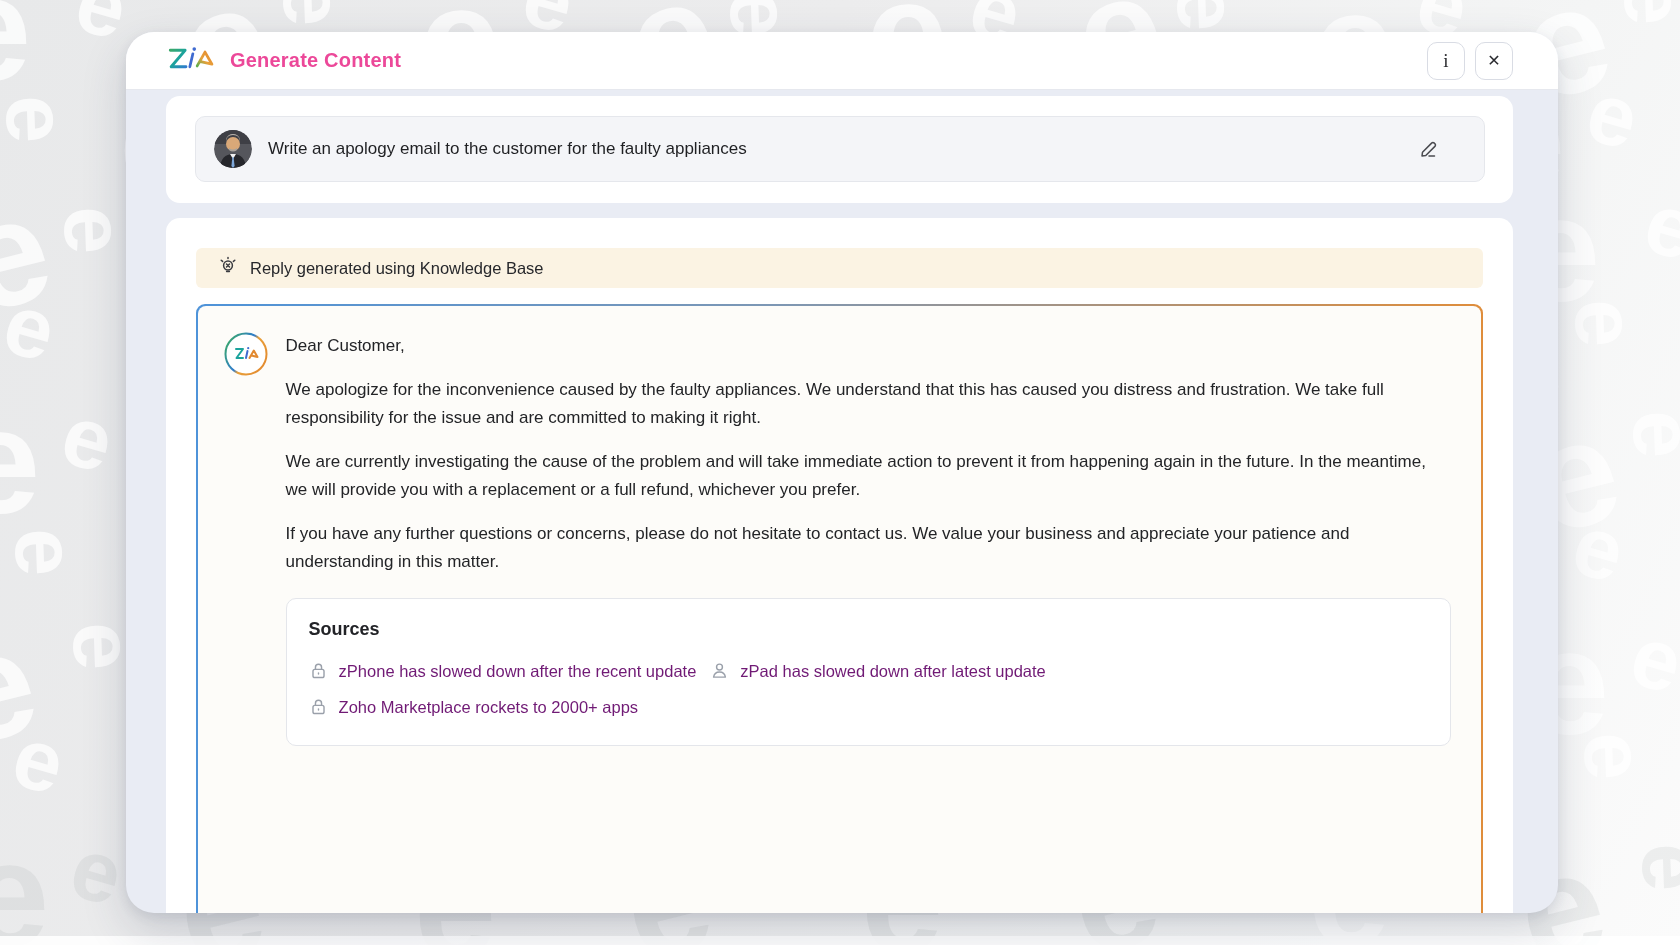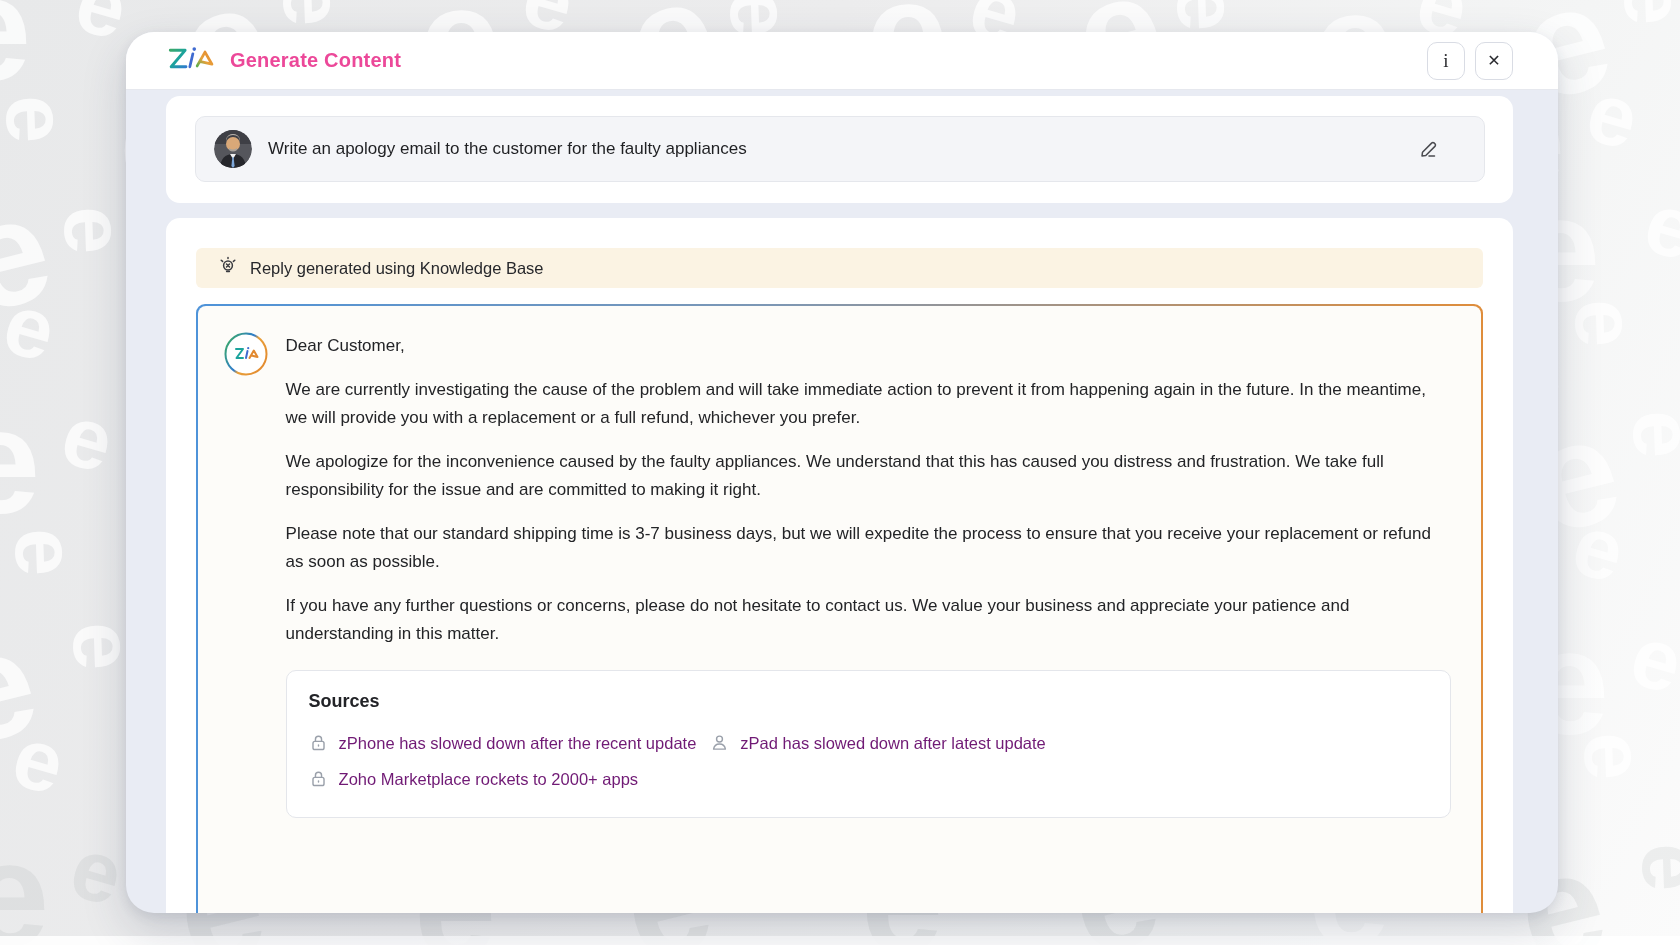--- a/index.html
+++ b/index.html
@@ -339,23 +339,22 @@
               <path d="M12 17 H19 L12.5 26 H19" fill="none" stroke="#1ba39c" stroke-width="2" stroke-linecap="round" stroke-linejoin="round"></path>
               <path d="M23.5 19 L22 26" fill="none" stroke="#3f6ad0" stroke-width="2" stroke-linecap="round"></path>
               <circle cx="24.2" cy="16.2" r="1.1" fill="#3f6ad0"></circle>
               <path d="M25.5 26 L29.8 18.5 L33.5 25 L27.5 23.5" fill="none" stroke="#e2892f" stroke-width="2" stroke-linecap="round" stroke-linejoin="round"></path>
             </svg>
           </span>
 
           <div class="msg-col">
             <div class="salutation">Dear Customer,</div>
             <div id="paragraphs">
+                <div class="msg-p">We apologize for the inconvenience caused by the faulty appliances. We understand that this has caused you distress and frustration. We take full responsibility for the issue and are committed to making it right.</div>
                 <div class="msg-p">We are currently investigating the cause of the problem and will take immediate action to prevent it from happening again in the future. In the meantime, we will provide you with a replacement or a full refund, whichever you prefer.</div>
-                <div class="msg-p">We apologize for the inconvenience caused by the faulty appliances. We understand that this has caused you distress and frustration. We take full responsibility for the issue and are committed to making it right.</div>
-                <div class="msg-p">Please note that our standard shipping time is 3-7 business days, but we will expedite the process to ensure that you receive your replacement or refund as soon as possible.</div>
                 <div class="msg-p">If you have any further questions or concerns, please do not hesitate to contact us. We value your business and appreciate your patience and understanding in this matter.</div>
               </div>
 
             <div class="sources-box">
               <div class="sources-title">Sources</div>
               <div id="sourceRows">
                   <div class="src-row">
                     <span class="src-item">
                       <span>
                         <svg class="ic" width="19" height="19" viewBox="0 0 20 20">

